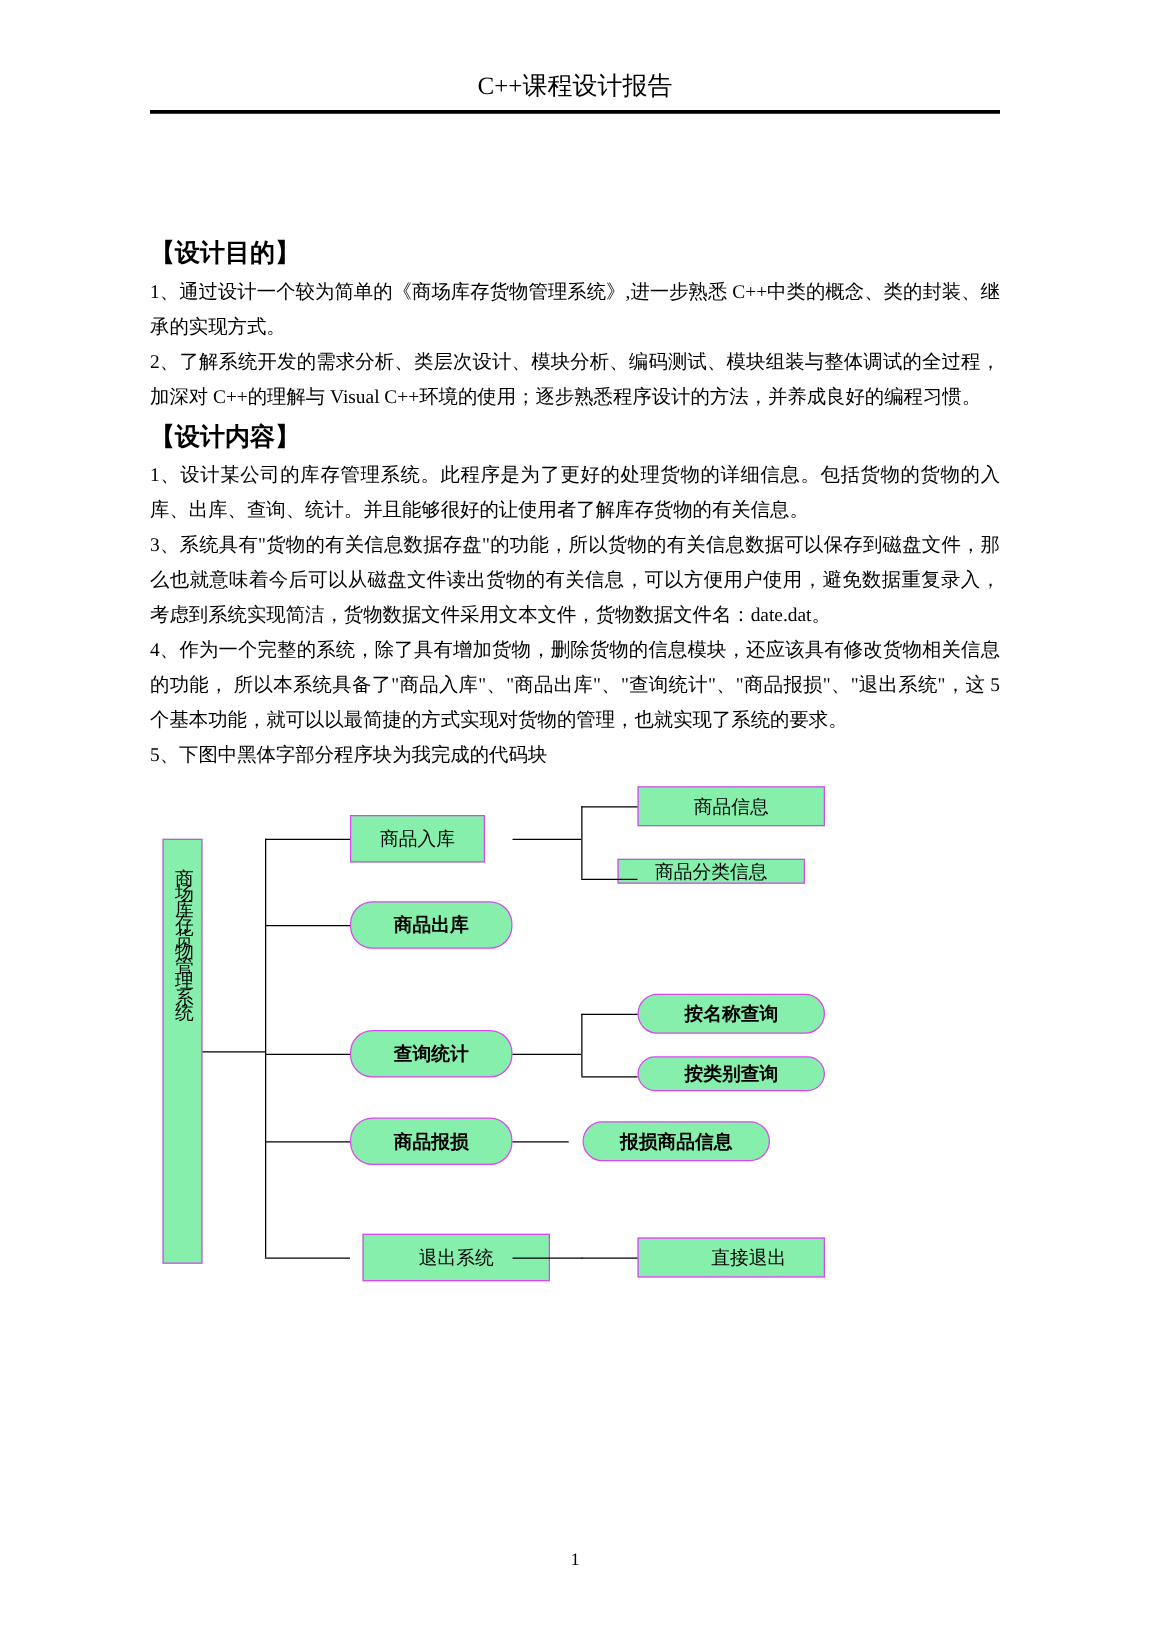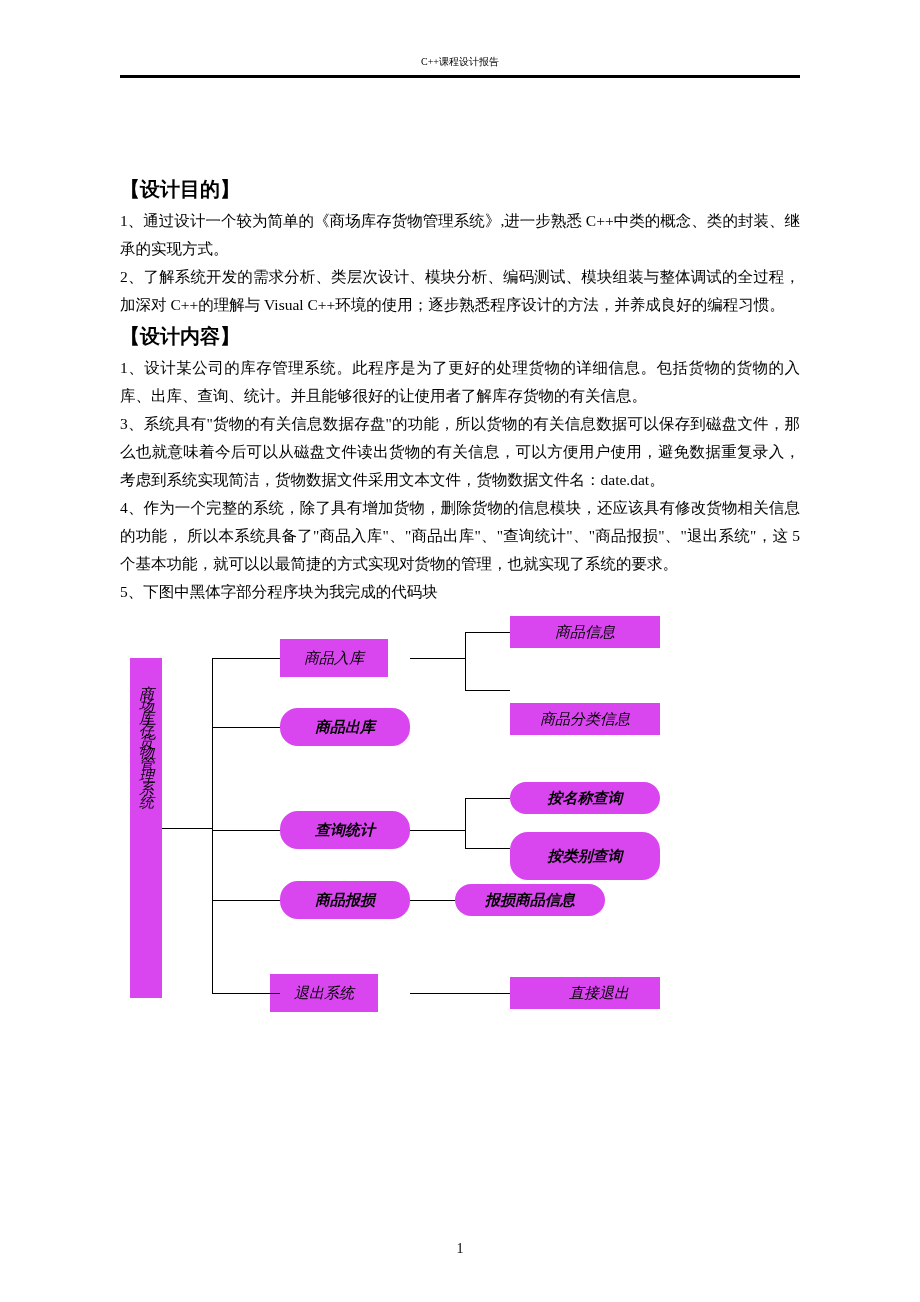--- a/index.html
+++ b/index.html
@@ -10,21 +10,21 @@
       font-family: "SimSun", "宋体", serif;
       font-size: 16px;
       color: #000;
       position: relative;
     }
     .page {
       padding: 55px 120px 40px 120px;
     }
     .header {
       text-align: center;
-      font-size: 10px;
+      font-size: 20px;
       padding-bottom: 6px;
       border-bottom: 1px solid #000;
       box-shadow: 0 2px 0 #000;
       margin-bottom: 100px;
       font-family: "SimSun", serif;
     }
     .section-title {
       font-weight: bold;
       font-size: 20px;
       margin: 4px 0;
@@ -38,29 +38,28 @@
     }
     .diagram {
       position: relative;
       width: 680px;
       height: 420px;
       margin-top: 10px;
       margin-left: 10px;
     }
     .box {
       position: absolute;
-      border: 5px solid #d946ef;
-      background: #d946ef;
+      border: 1px solid #d946ef;
+      background: #86efac;
       display: flex;
       align-items: center;
       justify-content: center;
       font-size: 15px;
       padding: 4px 8px;
       font-family: "SimSun", serif;
-      font-style: italic;
     }
     .bold { font-weight: bold; border-radius: 18px; }
     .root-box {
       left: 0px;
       top: 42px;
       width: 32px;
       height: 340px;
       writing-mode: vertical-rl;
       text-orientation: upright;
       letter-spacing: 12px;
@@ -97,27 +96,27 @@
   <div class="para">5、下图中黑体字部分程序块为我完成的代码块</div>
 
   <div class="diagram">
 
     <div class="box root-box">商场库存货物管理系统</div>
 
     <div class="box" style="left:150px; top:23px; width:108px; height:38px;">商品入库</div>
     <div class="box bold" style="left:150px; top:92px; width:130px; height:38px;">商品出库</div>
     <div class="box bold" style="left:150px; top:195px; width:130px; height:38px;">查询统计</div>
     <div class="box bold" style="left:150px; top:265px; width:130px; height:38px;">商品报损</div>
-    <div class="box" style="left:140px; top:358px; width:108px; height:38px;">退出系统</div>
+    <div class="box" style="left:160px; top:358px; width:150px; height:38px;">退出系统</div>
 
     <div class="box" style="left:380px; top:0px; width:150px; height:32px;">商品信息</div>
-    <div class="box" style="left:380px; top:58px; width:150px; height:32px;margin-top:29px;">商品分类信息</div>
+    <div class="box" style="left:364px; top:58px; width:150px; height:20px;">商品分类信息</div>
     <div class="box bold" style="left:380px; top:166px; width:150px; height:32px;">按名称查询</div>
-    <div class="box bold" style="left:380px; top:216px; width:150px; height:48px;">按类别查询</div>
-    <div class="box bold" style="left:325px; top:268px; width:150px; height:32px;">报损商品信息</div>
+    <div class="box bold" style="left:380px; top:216px; width:150px; height:28px;">按类别查询</div>
+    <div class="box bold" style="left:336px; top:268px; width:150px; height:32px;">报损商品信息</div>
     <div class="box" style="left:380px; top:361px; width:150px; height:32px;padding-left:36px;">直接退出</div>
 
     <div class="line hline" style="left:32px; top:212px; width:50px;"></div>
     <div class="line vline" style="left:82px; top:42px; height:335px;"></div>
 
     <div class="line hline" style="left:82px; top:42px; width:68px;"></div>
     <div class="line hline" style="left:82px; top:111px; width:68px;"></div>
     <div class="line hline" style="left:82px; top:214px; width:68px;"></div>
     <div class="line hline" style="left:82px; top:284px; width:68px;"></div>
     <div class="line hline" style="left:82px; top:377px; width:68px;"></div>

